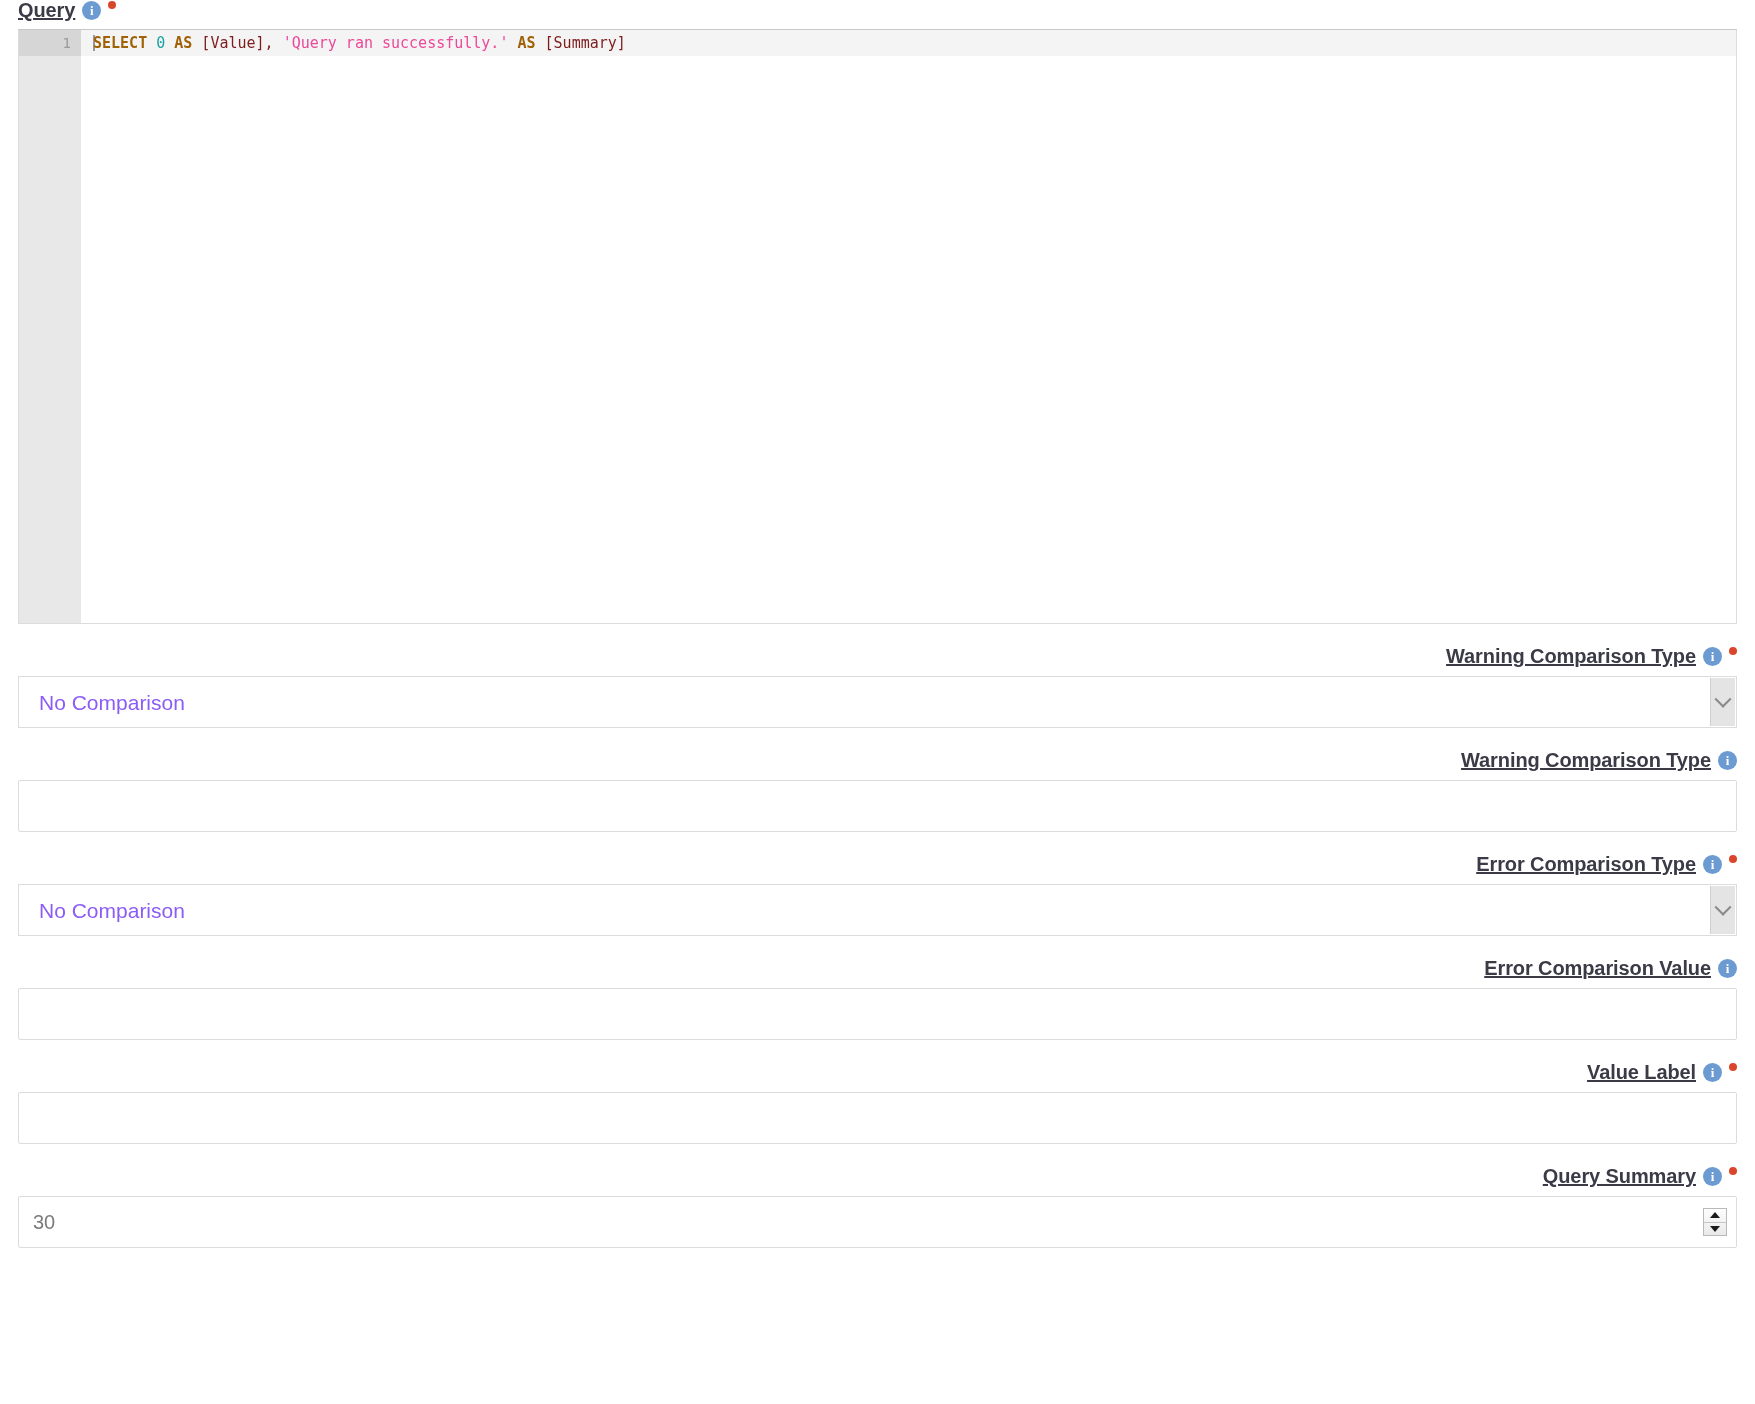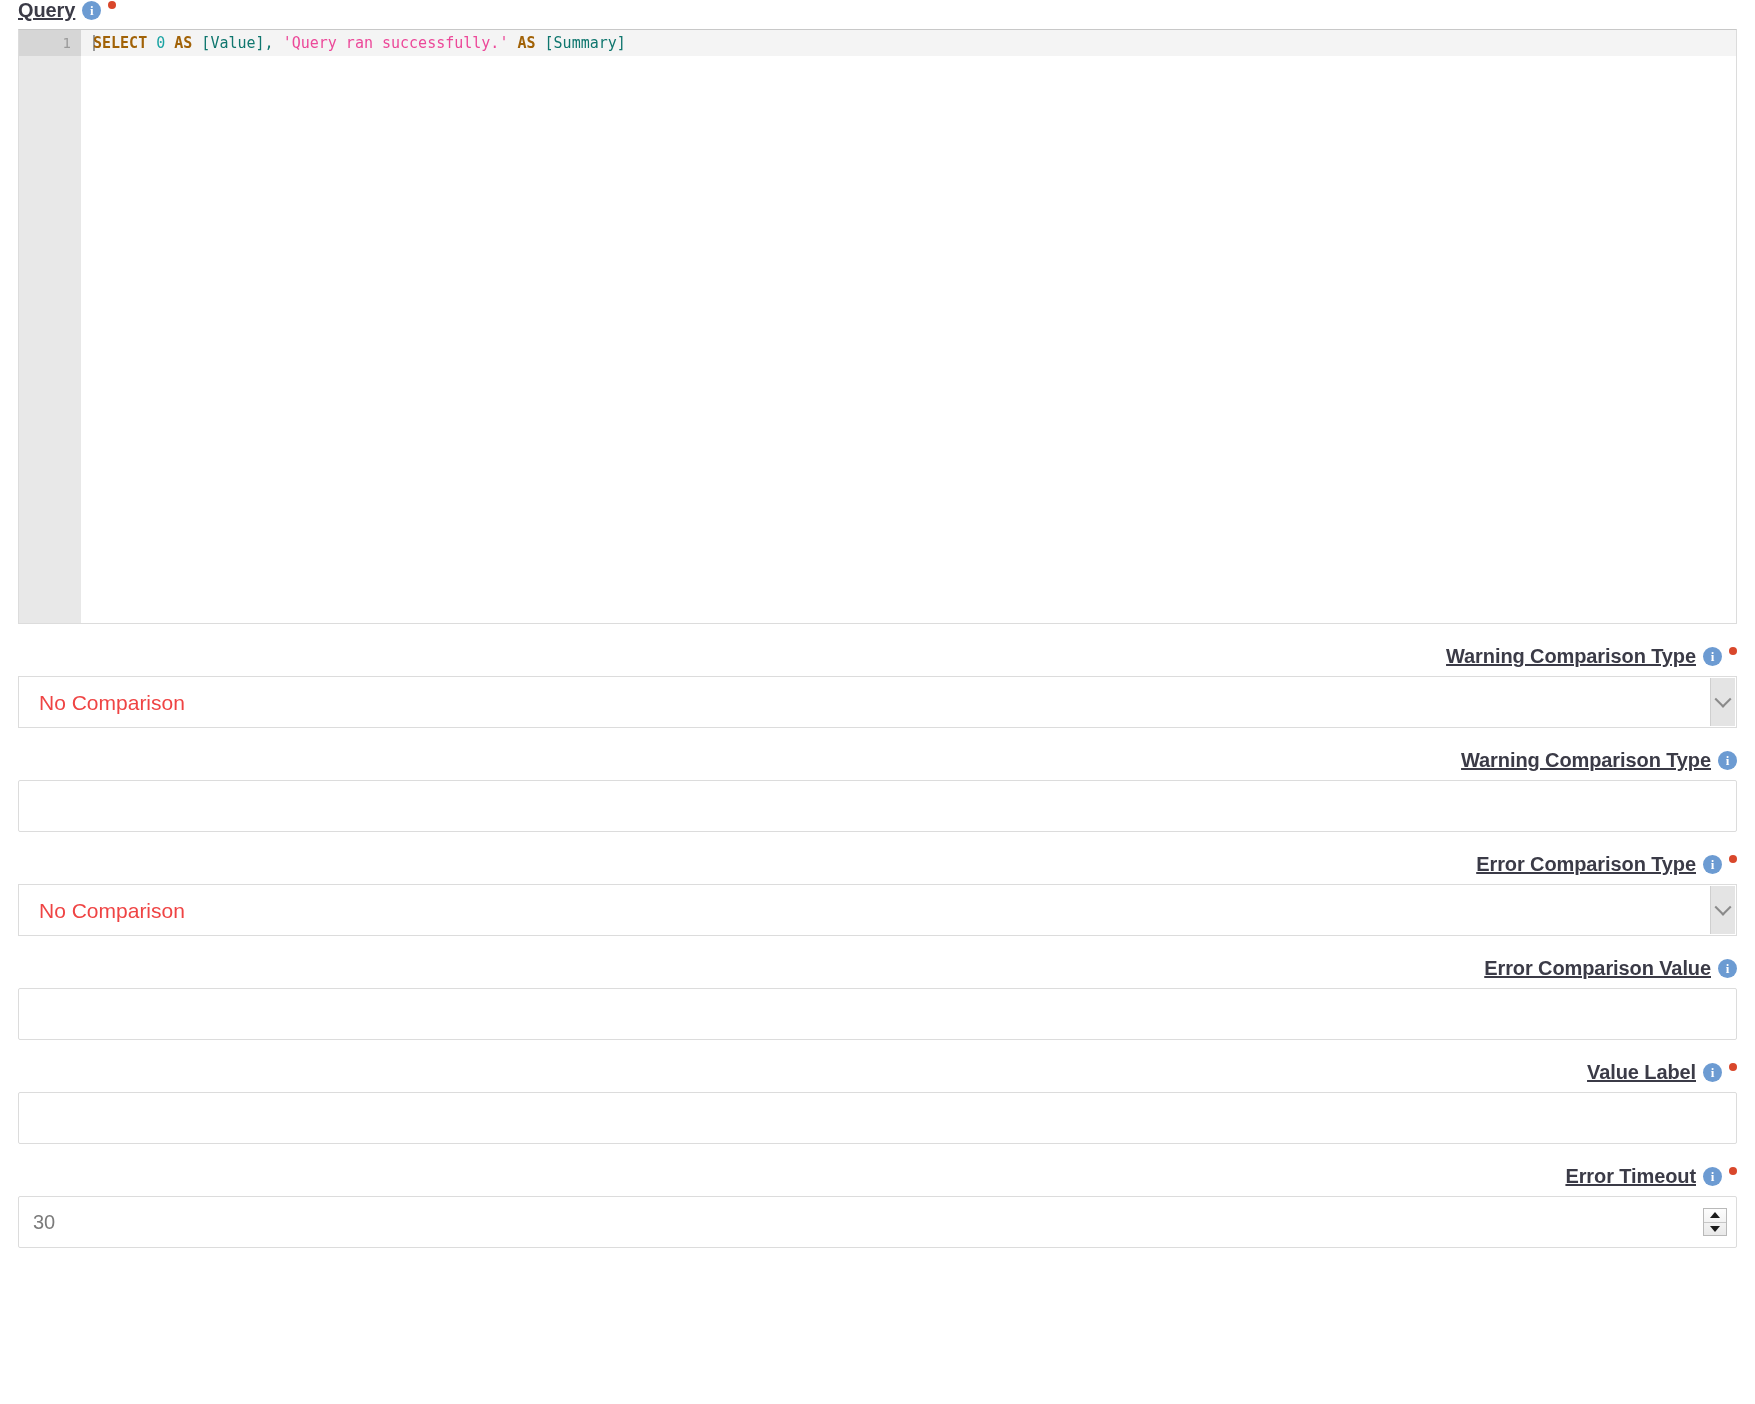--- a/index.html
+++ b/index.html
@@ -120,21 +120,21 @@
   .caret {
     display: inline-block;
     width: 2px;
     height: 16px;
     background: #999999;
     vertical-align: -3px;
     margin-right: -2px;
   }
   .tok-kw     { color: #a16207; font-weight: 700; }
   .tok-num    { color: #1aa3a3; }
-  .tok-ident  { color: #0f766e; }
+  .tok-ident  { color: #7f1d1d; }
   .tok-str    { color: #ec4899; }
   .tok-punct  { color: #3a3a3a; }
 
   
   .field {
     margin: 0 18px;
     padding-top: 22px;
   }
   .field .field-label { margin-bottom: 10px; justify-content: flex-end; }
 
@@ -167,21 +167,21 @@
     background: #ffffff;
     box-sizing: border-box;
     display: flex;
     align-items: center;
     position: relative;
     cursor: default;
   }
   .select-value {
     padding-left: 20px;
     font-size: 21px;
-    color: #ef4444;
+    color: #8b5cf6;
     font-family: "Liberation Sans", sans-serif;
     line-height: 1;
   }
   .select-arrow-btn {
     position: absolute;
     right: 1px;
     top: 1px;
     bottom: 1px;
     width: 24px;
     background: #e4e4e4;
@@ -302,21 +302,21 @@
       <div class="field">
         <div class="field-label">
           <span class="label-text">Value Label</span>
           <span class="info-icon">i</span>
           <span class="req-dot"></span>
         </div>
         <div class="control"><input type="text" class="text-input" style=""></div>
       </div>
       <div class="field">
         <div class="field-label">
-          <span class="label-text">Error Timeout</span>
+          <span class="label-text">Query Summary</span>
           <span class="info-icon">i</span>
           <span class="req-dot"></span>
         </div>
         <div class="control"><input type="text" class="text-input" placeholder="30" style=""><div class="spin-wrap">
             <div class="spin-half">
               <span class="tri-up"></span>
             </div>
             <div class="spin-half">
               <span class="tri-dn"></span>
             </div>

